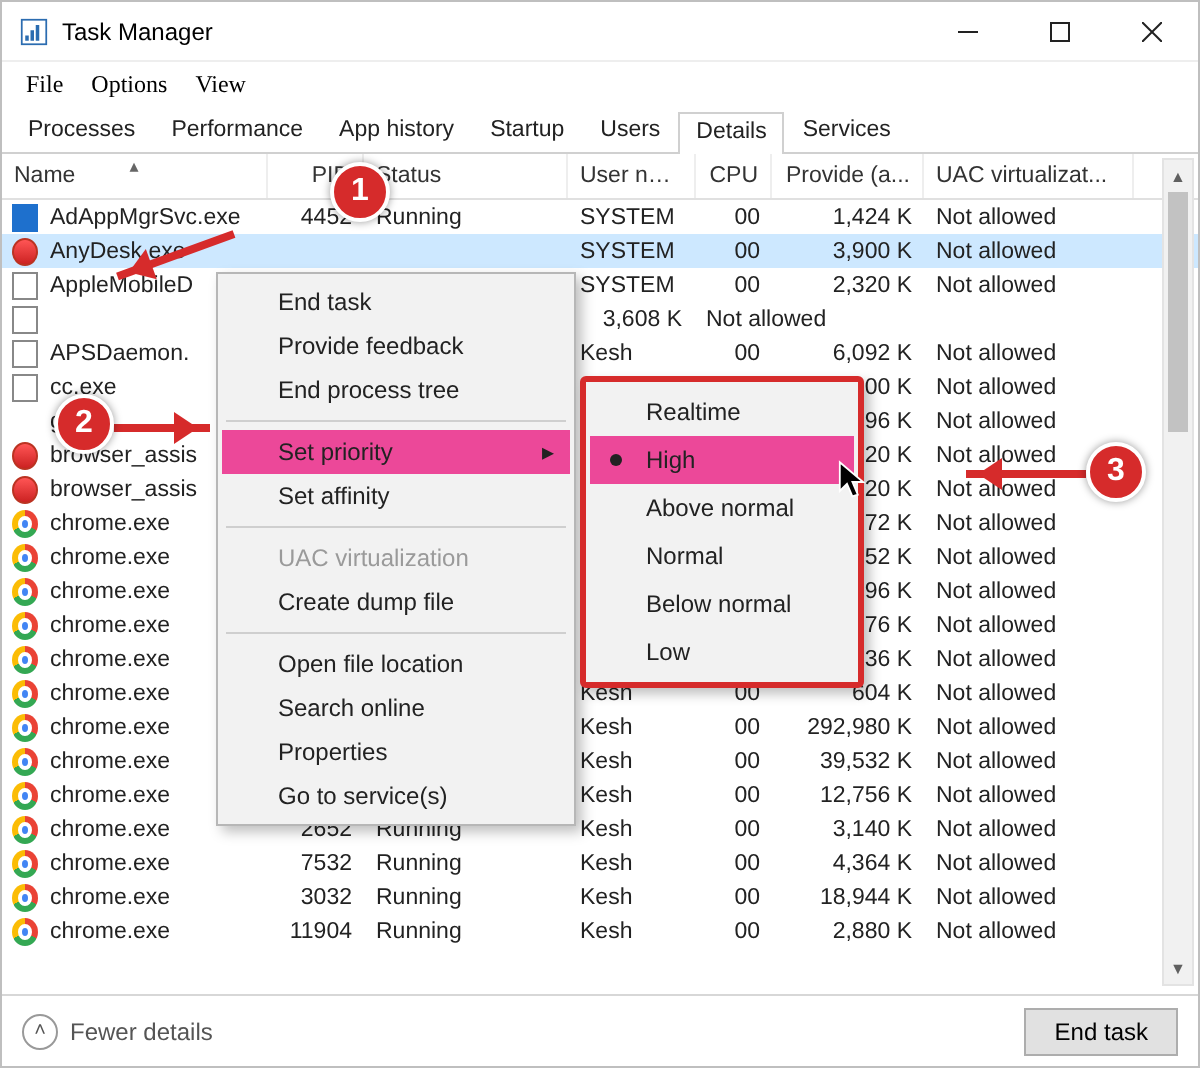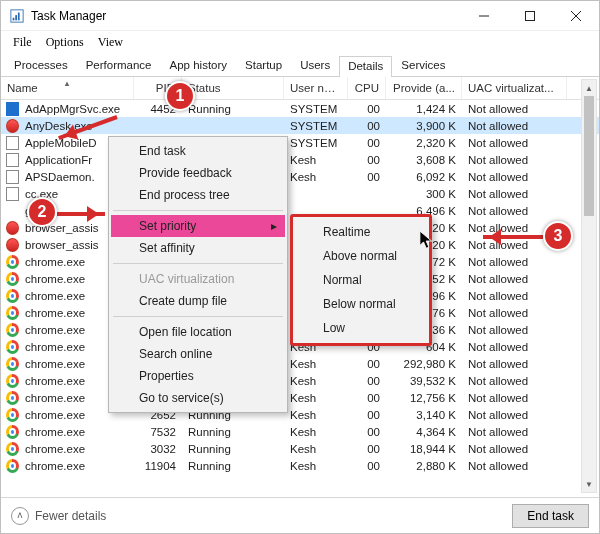--- a/index.html
+++ b/index.html
@@ -223,21 +223,20 @@
       <div class="c-status"></div>
       <div class="c-user">SYSTEM</div>
       <div class="c-cpu">00</div>
       <div class="c-mem">2,320 K</div>
       <div class="c-uac">Not allowed</div>
     </div>
     <div class="row">
       <div class="c-icon">
         <span class="appicon box"></span>
       </div>
-      <div class="c-name" style="width:115px">ApplicationFr</div>
       <div class="c-pid"></div>
       <div class="c-status"></div>
       <div class="c-user">Kesh</div>
       <div class="c-cpu">00</div>
       <div class="c-mem">3,608 K</div>
       <div class="c-uac">Not allowed</div>
     </div>
     <div class="row">
       <div class="c-icon">
         <span class="appicon box"></span>
@@ -474,22 +473,23 @@
     <div class="sep"></div>
     <div class="item disabled">UAC virtualization</div>
     <div class="item">Create dump file</div>
     <div class="sep"></div>
     <div class="item">Open file location</div>
     <div class="item">Search online</div>
     <div class="item">Properties</div>
     <div class="item">Go to service(s)</div>
   </div>
 
-<div class="menu submenu" id="sub" style="left:289px; top:213px; width:142px;">
+<div class="menu submenu" id="sub" style="left:289px; top:187px; width:142px;">
     <div class="item"><span>Realtime</span></div>
+    <div class="item highlight"><span class="dot"></span><span>High</span></div>
     <div class="item"><span>Above normal</span></div>
     <div class="item"><span>Normal</span></div>
     <div class="item"><span>Below normal</span></div>
     <div class="item"><span>Low</span></div>
   </div>
 
 <div class="footer">
   <div class="fewer">
     <span class="circ">˄</span>
     <span>Fewer details</span>

